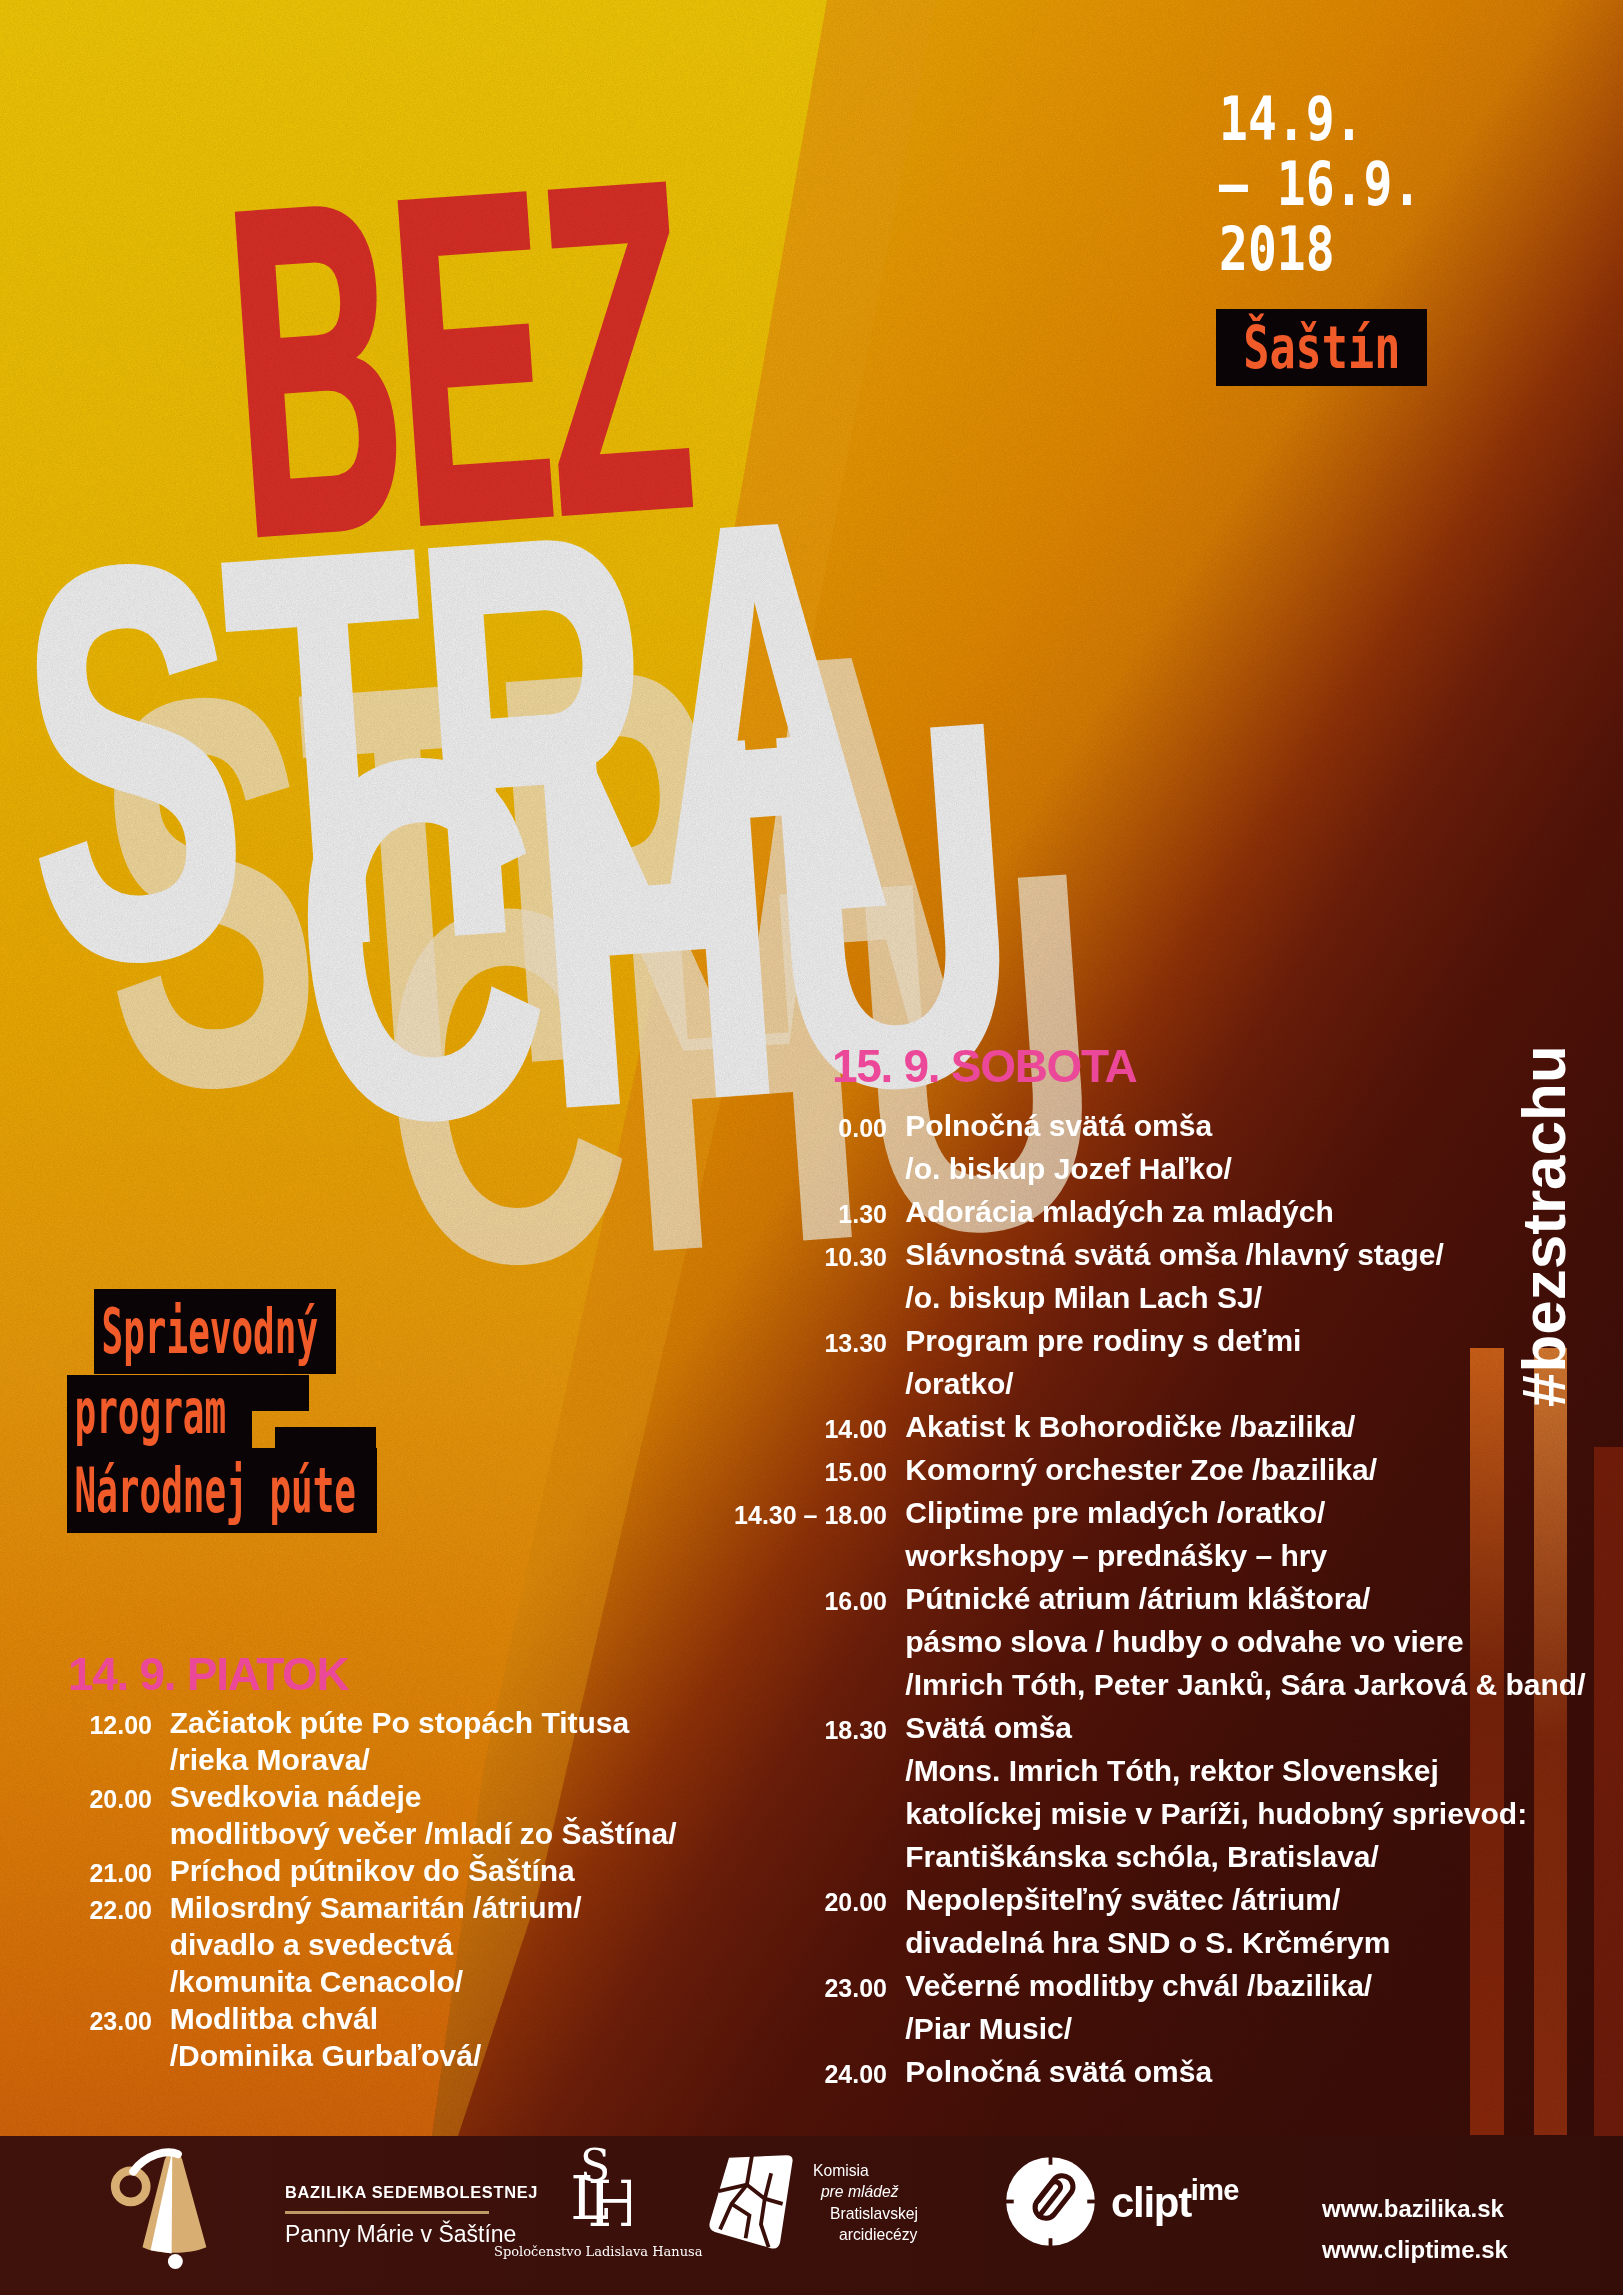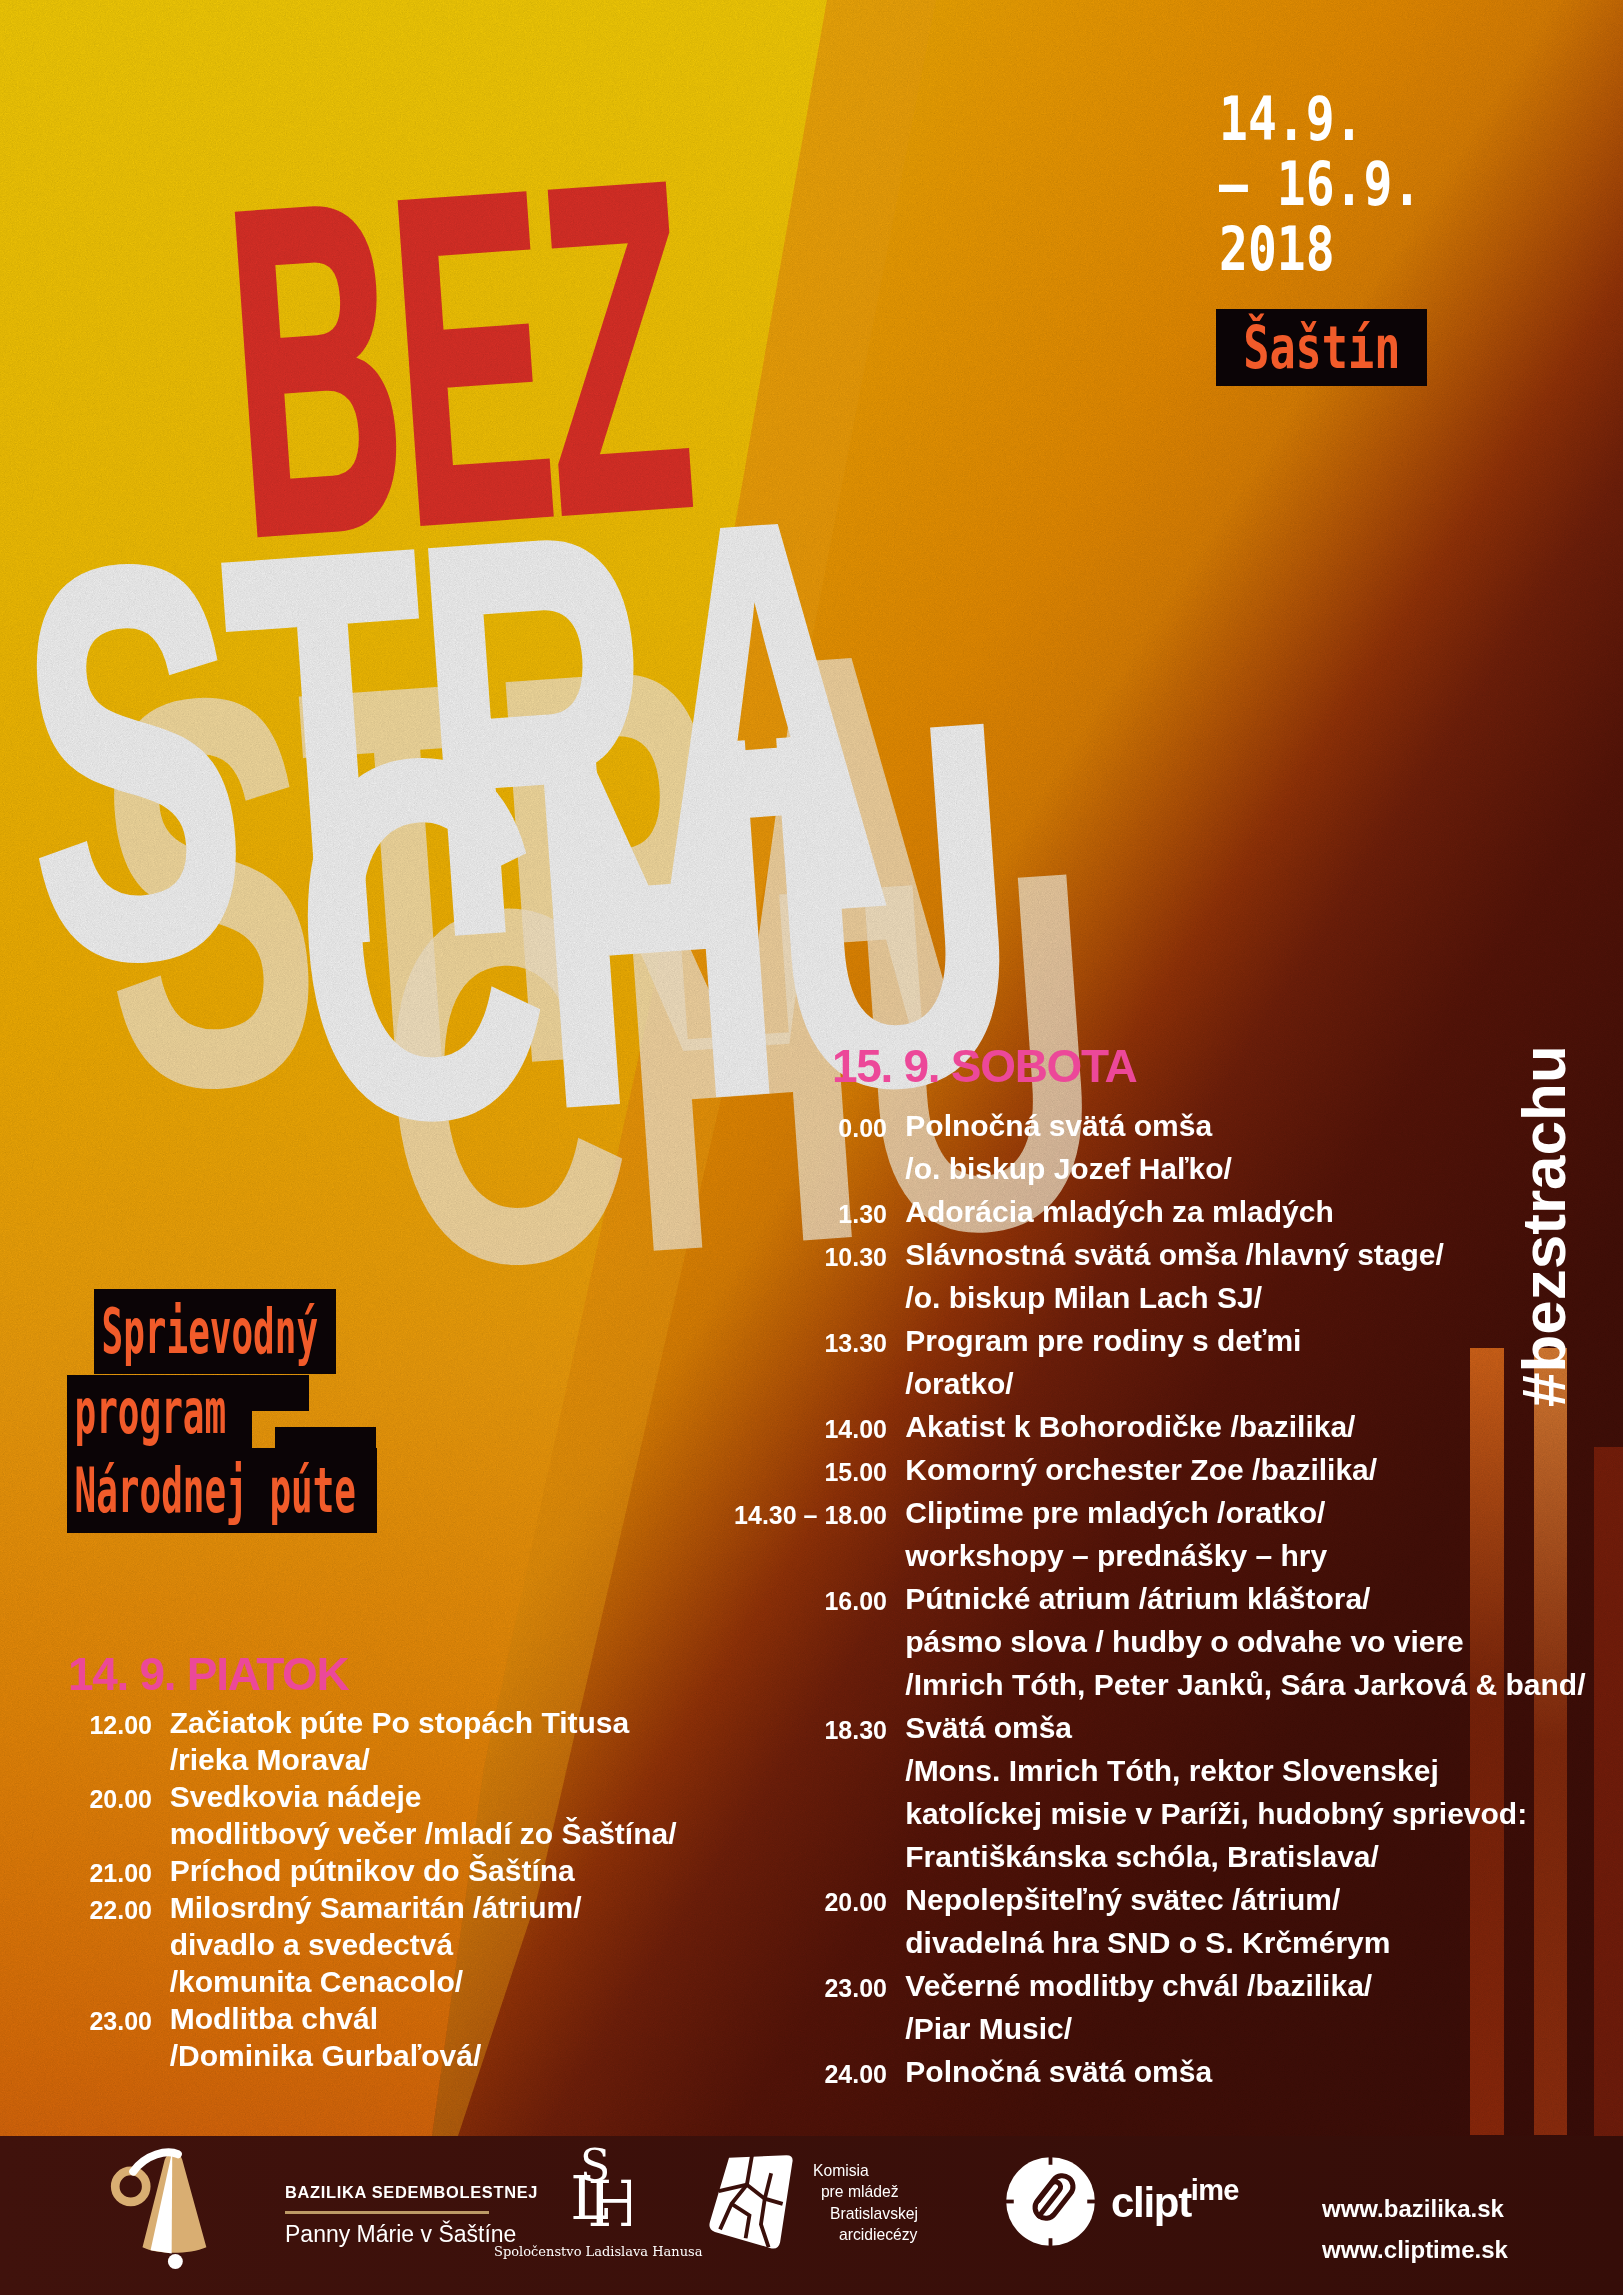--- a/index.html
+++ b/index.html
@@ -88,21 +88,21 @@
   .f-baz{left:285px;top:47px;color:#fff;}
   .f-baz .t1{font-size:16.4px;font-weight:700;letter-spacing:0.7px;white-space:nowrap;}
   .f-baz .rule{width:204px;height:3.3px;background:#bd9a66;margin:8.5px 0 7.2px;}
   .f-baz .t2{font-size:23px;font-weight:400;white-space:nowrap;}
   .f-slh{left:562px;top:9.2px;width:69px;height:92px;}
   .f-slh-cap{left:494px;top:108px;width:203px;text-align:center;color:#fff;
              font-family:"DejaVu Serif",serif;font-size:13px;white-space:nowrap;}
   .f-kom{left:706px;top:18.3px;width:92px;height:99px;}
   .f-kom-txt{left:813px;top:23.6px;color:#fff;font-size:15.7px;line-height:21.6px;}
   .f-kom-txt div{white-space:nowrap;}
-  .f-kom-txt .k1{padding-left:7.9px;}
+  .f-kom-txt .k1{padding-left:7.9px;font-style:italic;}
   .f-kom-txt .k2{padding-left:17px;}
   .f-kom-txt .k3{padding-left:26px;}
   .f-clock{left:1003px;top:18.3px;width:95px;height:95px;}
   .f-clip{left:1111px;top:38px;color:#fff;font-weight:700;letter-spacing:-1.3px;white-space:nowrap;}
   .f-clip .base{font-size:42px;}
   .f-clip .sup{font-size:29px;vertical-align:17px;letter-spacing:-0.7px;}
   .f-urls{left:1322px;top:52px;color:#fff;font-size:24px;font-weight:700;line-height:41px;}
   .f-urls div{white-space:nowrap;}
 </style>
 </head>

